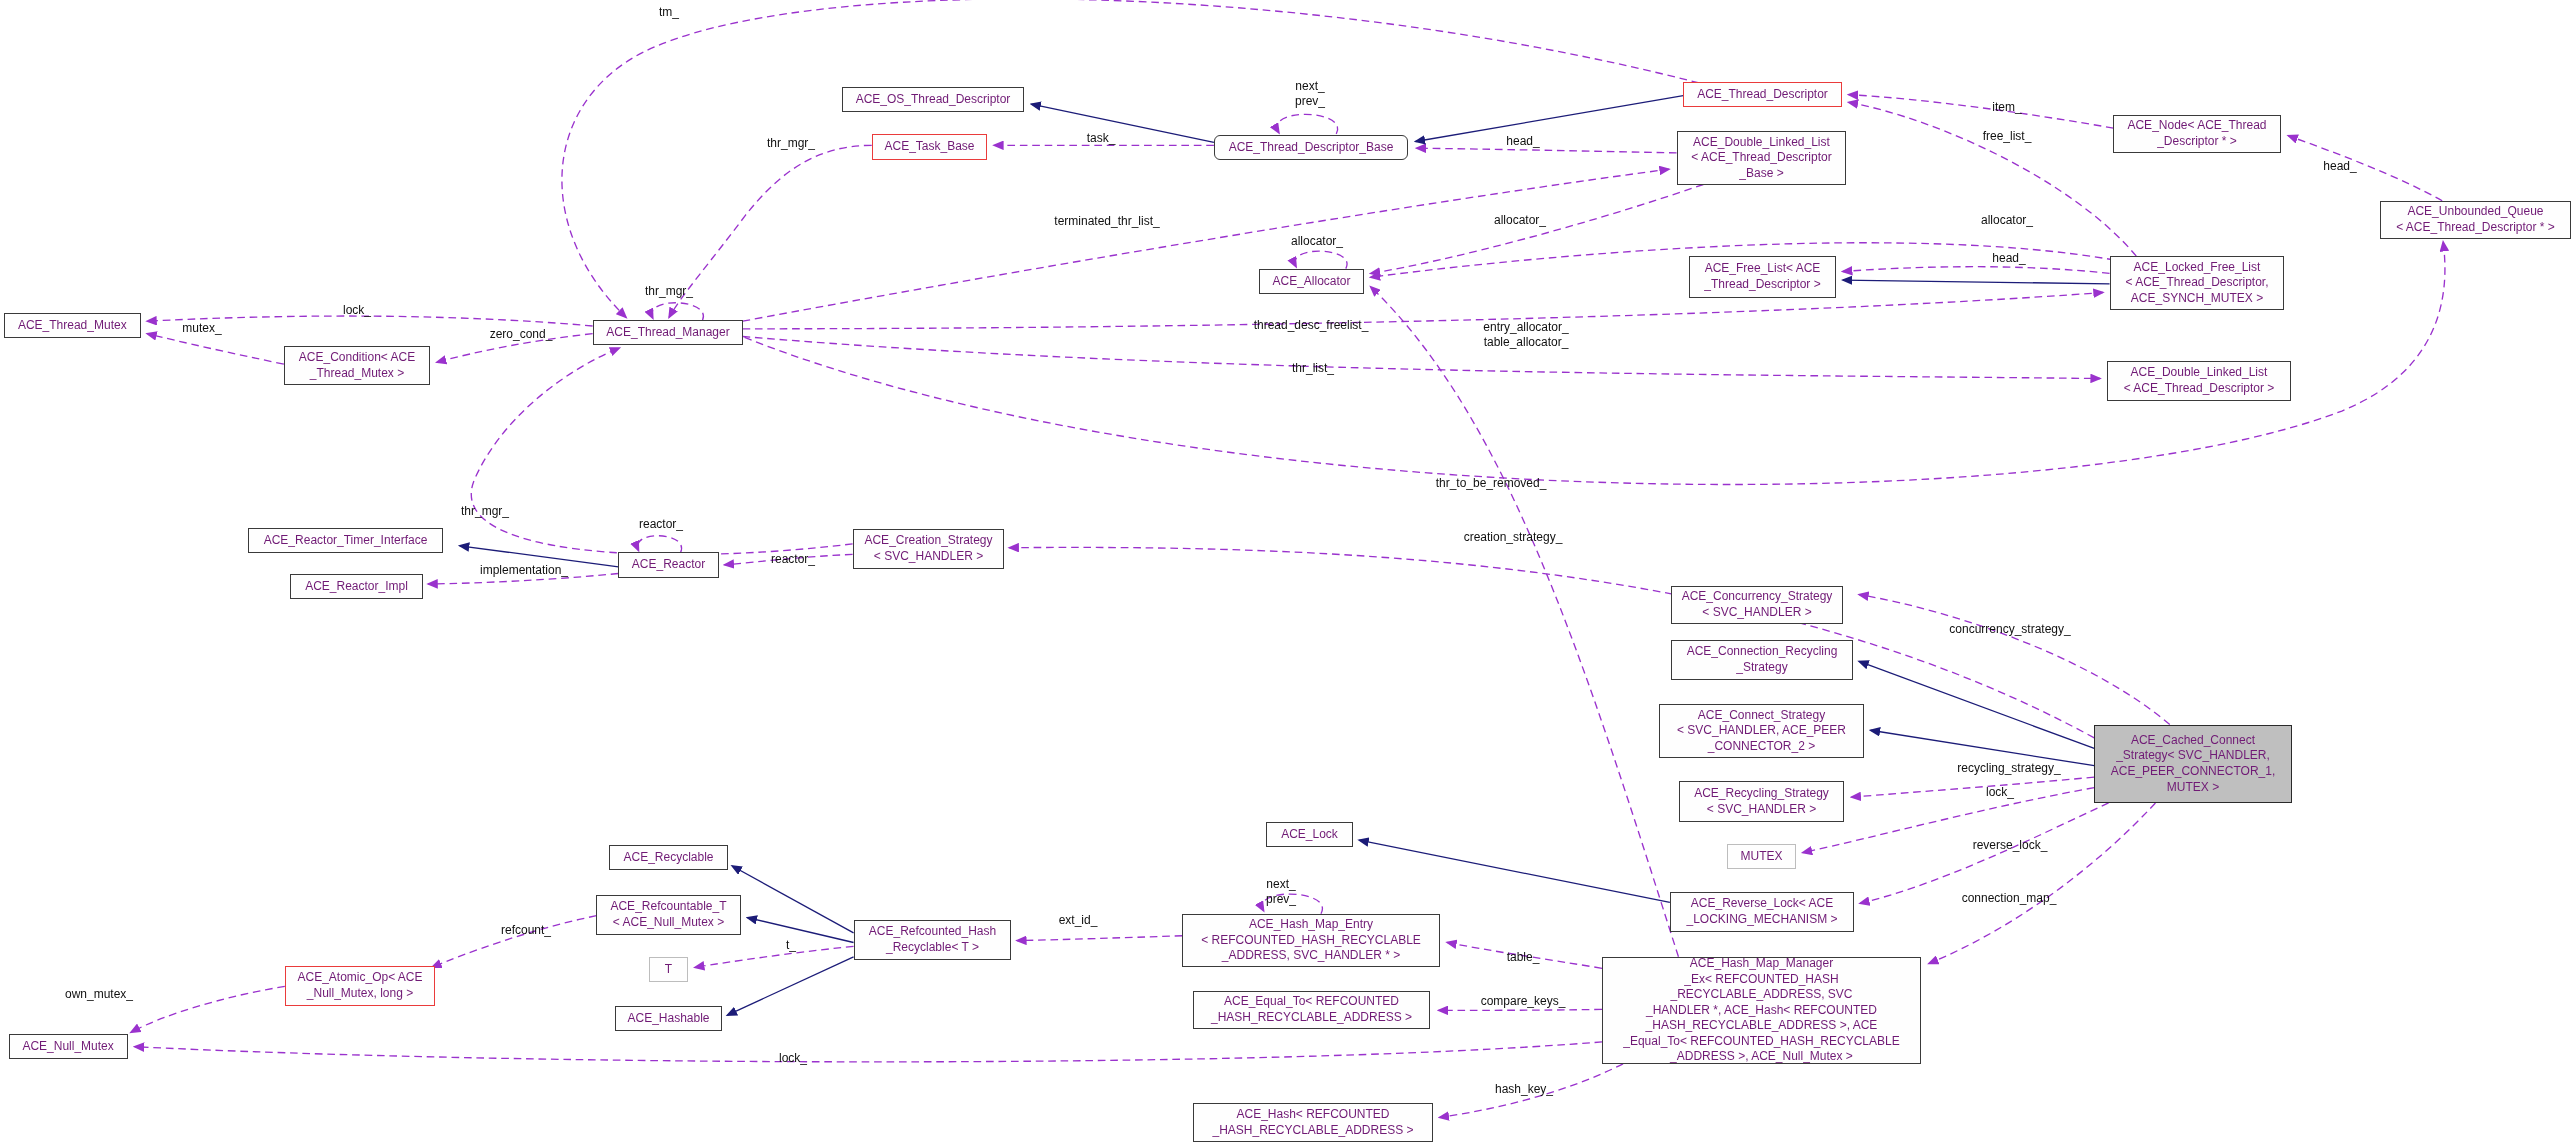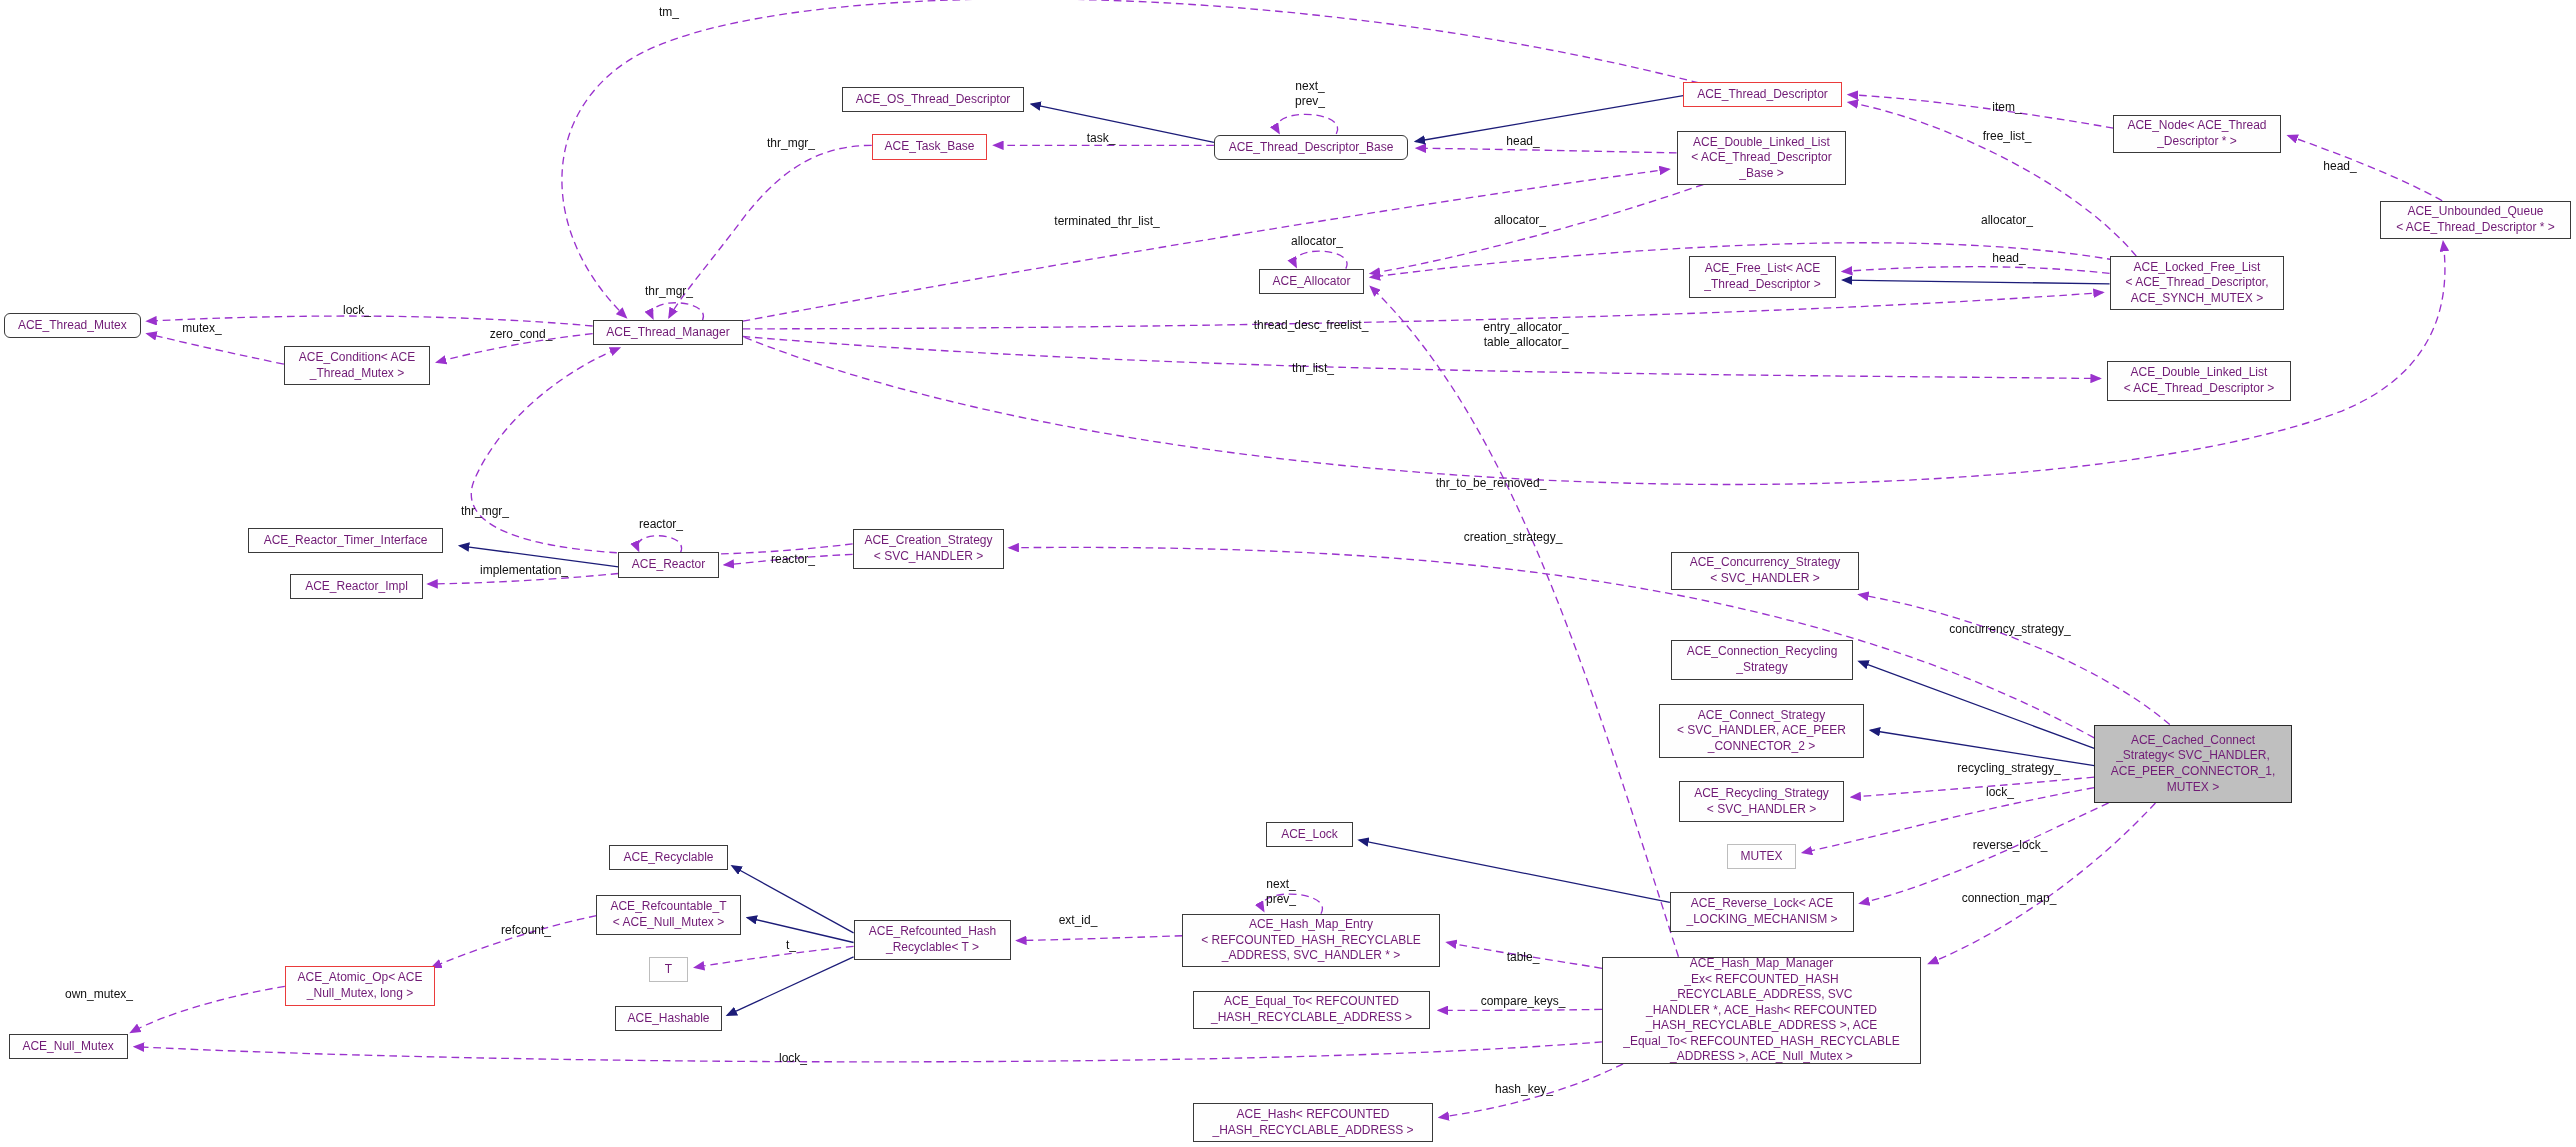--- a/index.html
+++ b/index.html
@@ -133,38 +133,38 @@
   <div class="node red" style="left:872px;top:134px;width:115px;height:26px;">ACE_Task_Base</div>
   <div class="node" style="left:1214px;top:135px;width:194px;height:25px;border-radius:6px;">ACE_Thread_Descriptor_Base</div>
   <div class="node" style="left:1677px;top:131px;width:169px;height:54px;">ACE_Double_Linked_List
 &lt; ACE_Thread_Descriptor
 _Base &gt;</div>
   <div class="node red" style="left:1683px;top:82px;width:159px;height:25px;">ACE_Thread_Descriptor</div>
   <div class="node" style="left:2113px;top:115px;width:168px;height:38px;">ACE_Node&lt; ACE_Thread
 _Descriptor * &gt;</div>
   <div class="node" style="left:2380px;top:201px;width:191px;height:38px;">ACE_Unbounded_Queue
 &lt; ACE_Thread_Descriptor * &gt;</div>
-  <div class="node" style="left:3.8px;top:313px;width:137px;height:25px;border-radius:6px;">ACE_Thread_Mutex</div>
+  <div class="node" style="left:3.8px;top:313px;width:137px;height:25px;">ACE_Thread_Mutex</div>
   <div class="node" style="left:284px;top:346px;width:146px;height:39px;">ACE_Condition&lt; ACE
 _Thread_Mutex &gt;</div>
   <div class="node" style="left:593px;top:320px;width:150px;height:25px;">ACE_Thread_Manager</div>
   <div class="node" style="left:1259px;top:269px;width:105px;height:25px;">ACE_Allocator</div>
   <div class="node" style="left:1689px;top:256px;width:147px;height:42px;">ACE_Free_List&lt; ACE
 _Thread_Descriptor &gt;</div>
   <div class="node" style="left:2110px;top:256px;width:174px;height:54px;">ACE_Locked_Free_List
 &lt; ACE_Thread_Descriptor,
 ACE_SYNCH_MUTEX &gt;</div>
   <div class="node" style="left:2107px;top:361px;width:184px;height:40px;">ACE_Double_Linked_List
 &lt; ACE_Thread_Descriptor &gt;</div>
   <div class="node" style="left:248px;top:528px;width:195px;height:25px;">ACE_Reactor_Timer_Interface</div>
   <div class="node" style="left:618px;top:552px;width:101px;height:26px;">ACE_Reactor</div>
   <div class="node" style="left:290px;top:574px;width:133px;height:25px;">ACE_Reactor_Impl</div>
   <div class="node" style="left:853px;top:529px;width:151px;height:40px;">ACE_Creation_Strategy
 &lt; SVC_HANDLER &gt;</div>
-  <div class="node" style="left:1671px;top:552px;width:188px;height:38px;">ACE_Concurrency_Strategy
+  <div class="node" style="left:1671px;top:586px;width:172px;height:38px;">ACE_Concurrency_Strategy
 &lt; SVC_HANDLER &gt;</div>
   <div class="node" style="left:1671px;top:640px;width:182px;height:40px;">ACE_Connection_Recycling
 _Strategy</div>
   <div class="node" style="left:1659px;top:704px;width:205px;height:54px;">ACE_Connect_Strategy
 &lt; SVC_HANDLER, ACE_PEER
 _CONNECTOR_2 &gt;</div>
   <div class="node" style="left:1679px;top:781px;width:165px;height:41px;">ACE_Recycling_Strategy
 &lt; SVC_HANDLER &gt;</div>
   <div class="node gray" style="left:1727px;top:844px;width:69px;height:25px;">MUTEX</div>
   <div class="node main" style="left:2094px;top:725px;width:198px;height:78px;">ACE_Cached_Connect

